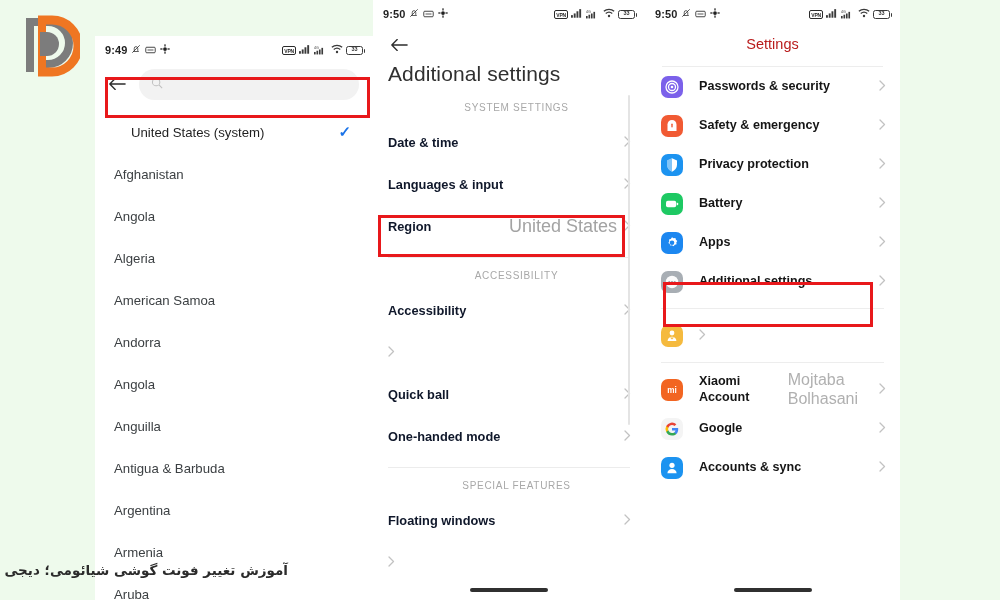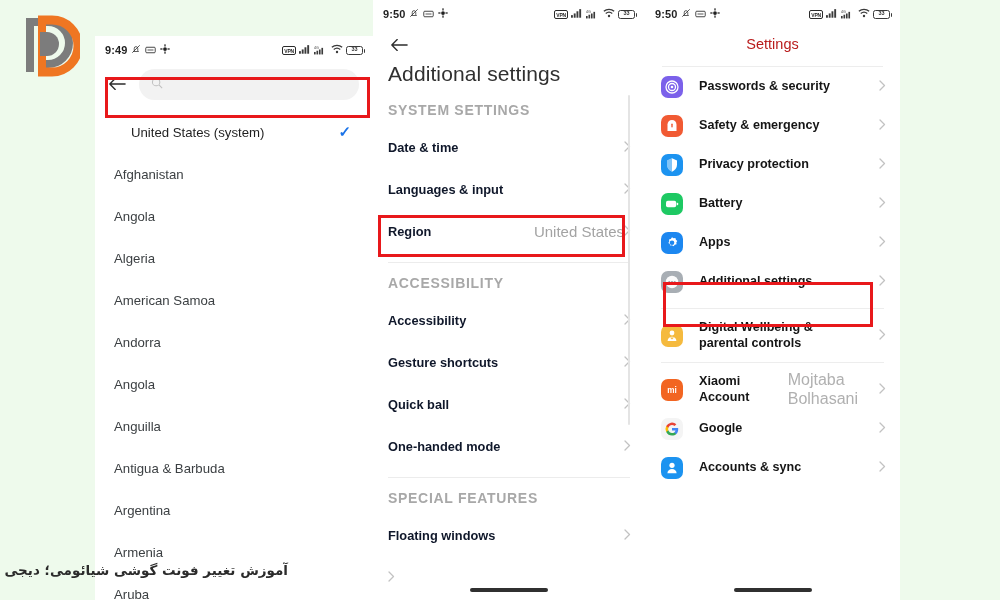--- a/index.html
+++ b/index.html
@@ -126,31 +126,32 @@
     background: transparent;
   }
 
   
   .nav-row { padding: 4px 0 0 16px; height: 30px; display: flex; align-items: center; }
   .page-title {
     font-size: 21px; font-weight: 400; color: #303030;
     padding: 4px 0 14px 15px; letter-spacing: .1px;
   }
   .sec-head {
-    font-size: 14px; letter-spacing: .7px;
-    color: #a8a8a8; font-weight: 700;
+    font-size: 10px; letter-spacing: .7px;
+    color: #a8a8a8; font-weight: 400;
     padding: 2px 0 8px 15px;
     text-transform: uppercase;
+    text-align: center;
   }
   .set-row {
     display: flex; align-items: center;
     height: 42px; padding: 0 14px 0 15px;
   }
   .set-label { font-size: 12.8px; font-weight: 700; color: #0f172a; flex: 1 1 auto; }
-  .set-value { font-size: 15px; color: #a3a3a3; white-space: nowrap; }
+  .set-value { font-size: 18px; color: #a3a3a3; margin-right: 7px; white-space: nowrap; }
   .chev { color: #bdbdbd; font-size: 13px; line-height: 1; flex: 0 0 auto; }
   .divider { height: 1px; background: #ececec; margin: 10px 15px 10px 15px; }
 
   .scrolltrack {
     position: absolute; right: 15px; top: 95px;
     width: 2px; height: 330px; background: #e4e4e4; border-radius: 2px;
   }
 
   
   .p3-title {
@@ -422,21 +423,20 @@
         </div>
         <div class="divider"></div>
         <div class="sec-head">ACCESSIBILITY</div>
         <div class="set-row">
           <span class="set-label">Accessibility</span>
           <span class="chev"><svg width="7" height="11" viewBox="0 0 7 11">
               <path d="M1 1l4.5 4.5L1 10" fill="none" stroke="#c2c2c2" stroke-width="1.3" stroke-linecap="round" stroke-linejoin="round"></path>
             </svg></span>
         </div>
         <div class="set-row">
-          <span class="set-label">Gesture shortcuts</span>
           <span class="chev"><svg width="7" height="11" viewBox="0 0 7 11">
               <path d="M1 1l4.5 4.5L1 10" fill="none" stroke="#c2c2c2" stroke-width="1.3" stroke-linecap="round" stroke-linejoin="round"></path>
             </svg></span>
         </div>
         <div class="set-row">
           <span class="set-label">Quick ball</span>
           <span class="chev"><svg width="7" height="11" viewBox="0 0 7 11">
               <path d="M1 1l4.5 4.5L1 10" fill="none" stroke="#c2c2c2" stroke-width="1.3" stroke-linecap="round" stroke-linejoin="round"></path>
             </svg></span>
         </div>
@@ -616,21 +616,20 @@
         <div class="s3-divider"></div>
         <div class="s3-row">
           <span class="s3-ico">
             <svg width="22" height="22" viewBox="0 0 22 22">
               <rect x="0" y="0" width="22" height="22" rx="7" fill="#f5ba3e"></rect>
               <circle cx="11" cy="8" r="2.4" fill="#ffffff"></circle>
               <path d="M6.6 16c0-2.5 2-4.2 4.4-4.2s4.4 1.7 4.4 4.2H6.6z" fill="#ffffff"></path>
               <path d="M9 12.6l2 2 2-2z" fill="#f5ba3e"></path>
             </svg>
           </span>
-          <span class="s3-label">Digital Wellbeing &amp; parental controls</span>
           <span class="chev"><svg width="7" height="11" viewBox="0 0 7 11">
               <path d="M1 1l4.5 4.5L1 10" fill="none" stroke="#c2c2c2" stroke-width="1.3" stroke-linecap="round" stroke-linejoin="round"></path>
             </svg></span>
         </div>
         <div class="s3-divider"></div>
         <div class="s3-row">
           <span class="s3-ico">
             <svg width="22" height="22" viewBox="0 0 22 22">
               <rect x="0" y="0" width="22" height="22" rx="7" fill="#f26522"></rect>
               <text x="11" y="14.4" font-size="8.2" font-weight="700" fill="#ffffff" text-anchor="middle" font-family="sans-serif">mi</text>

